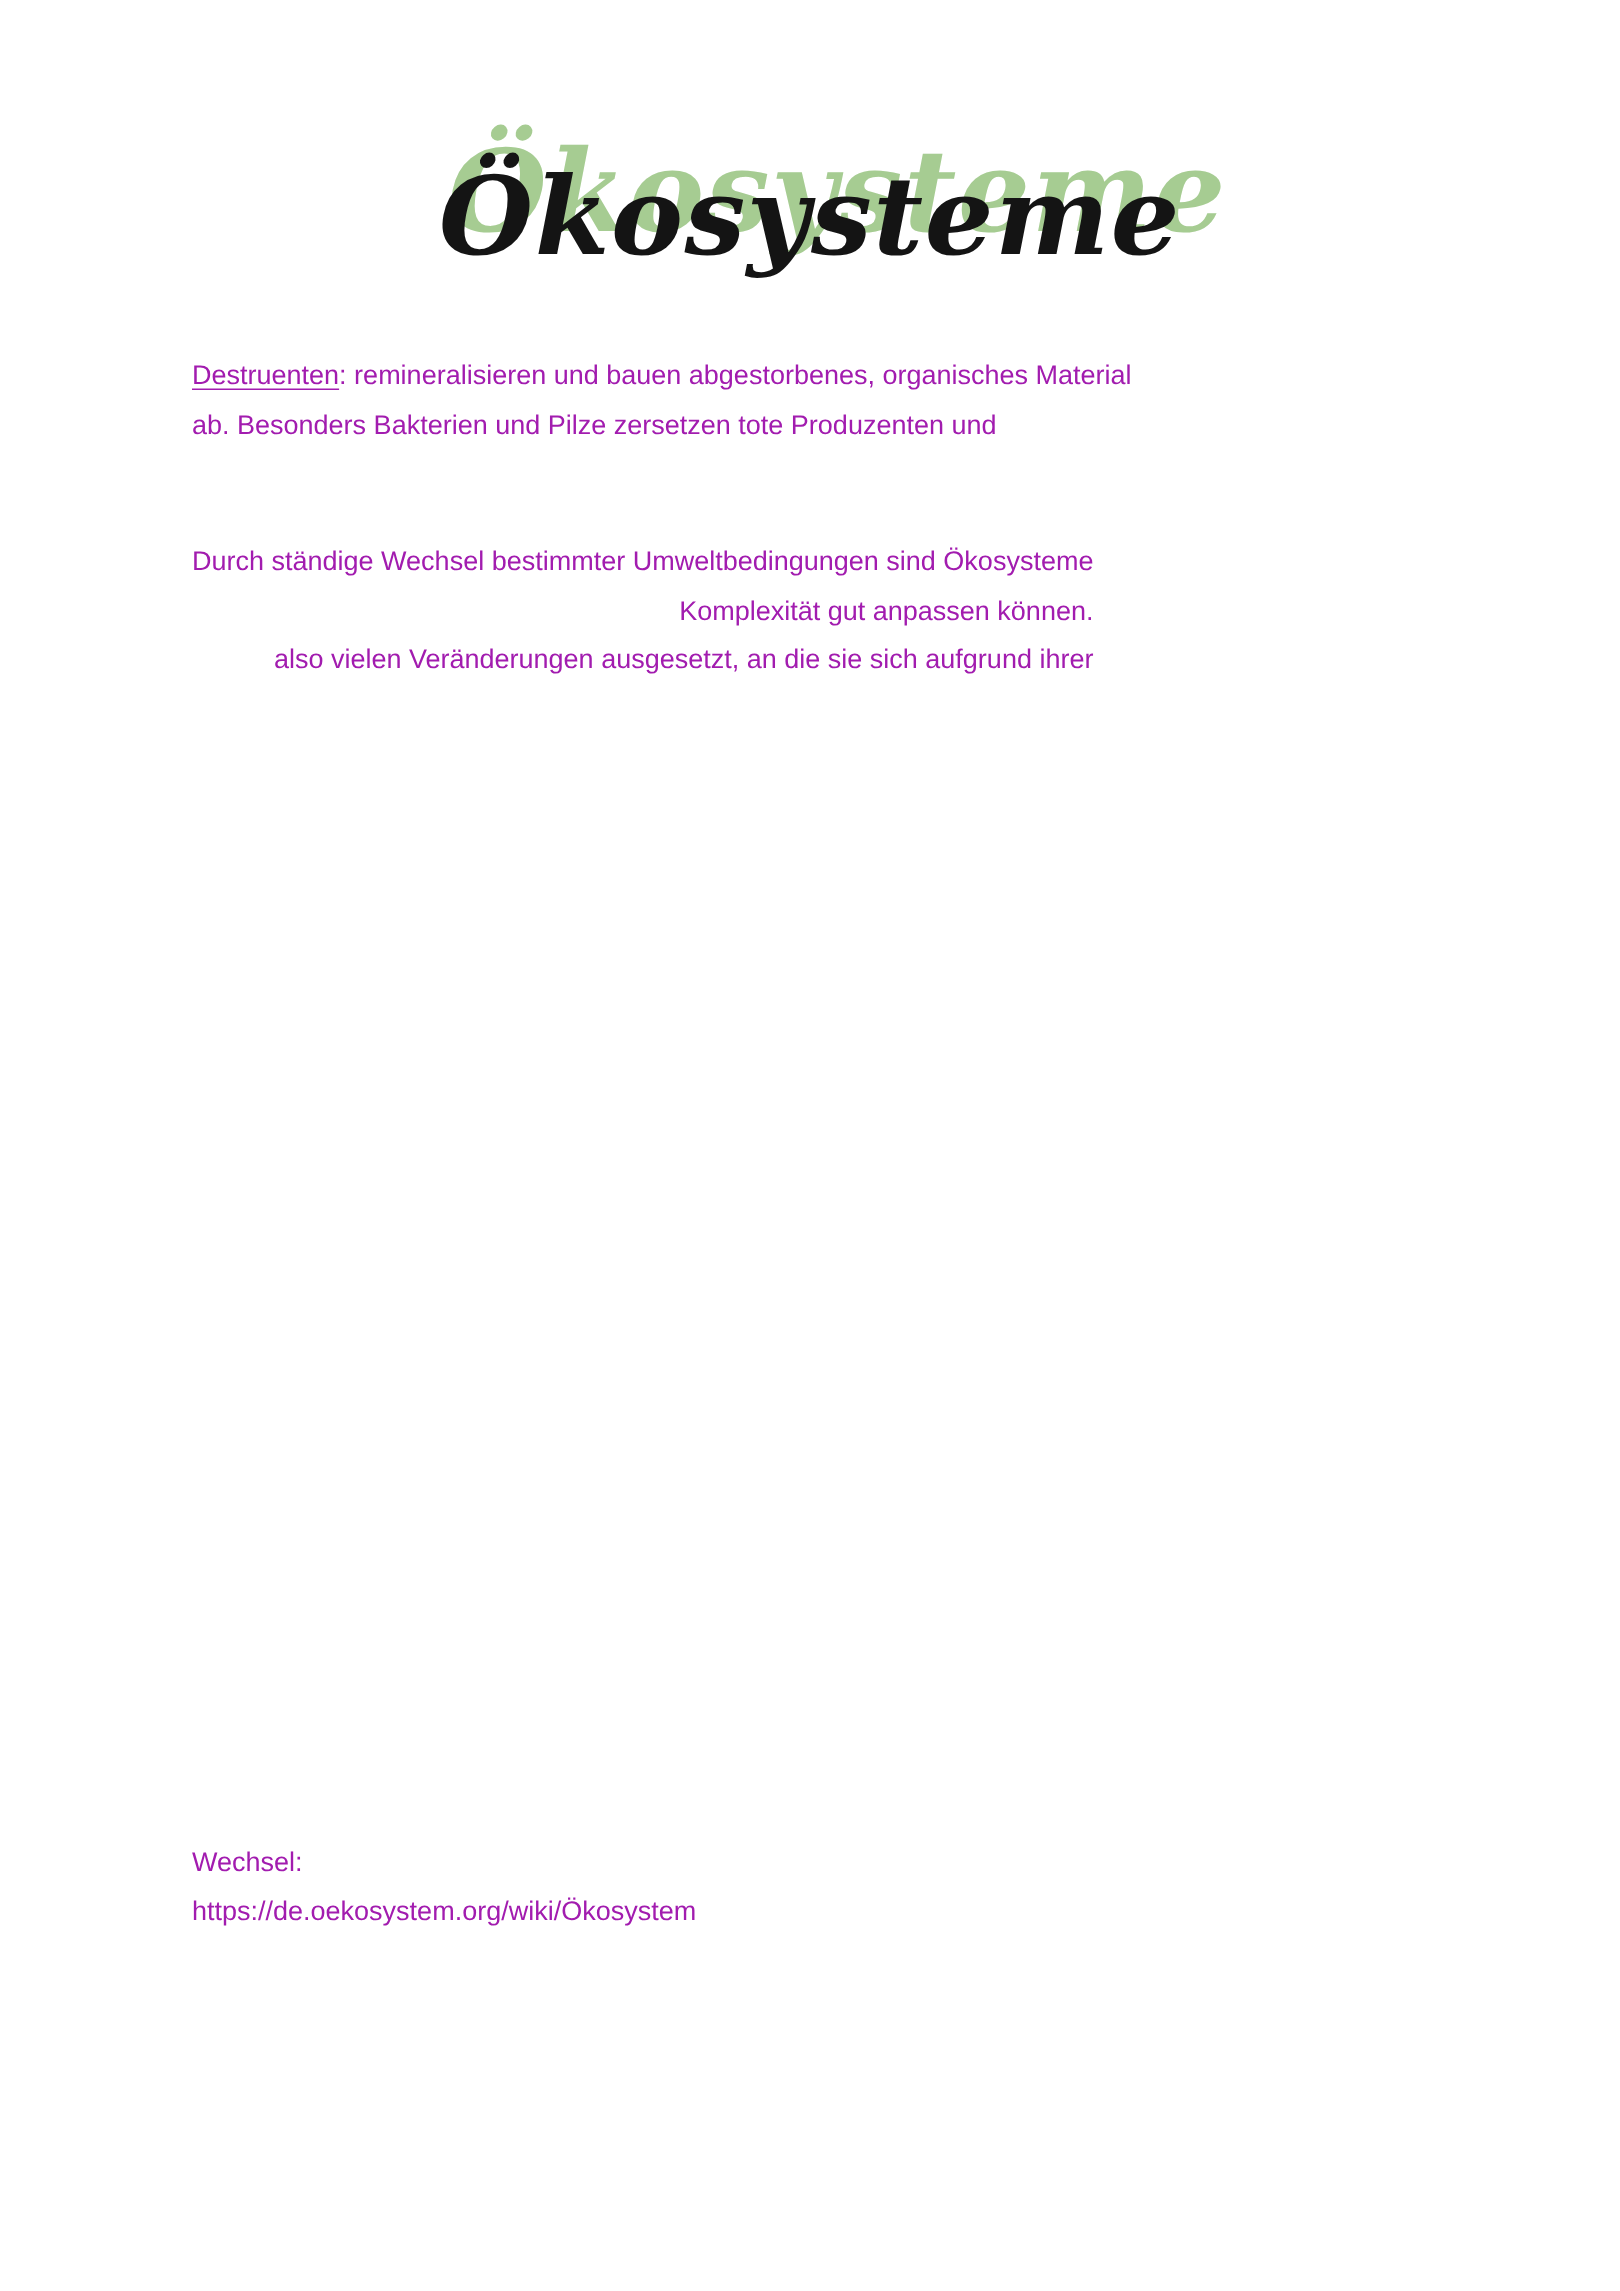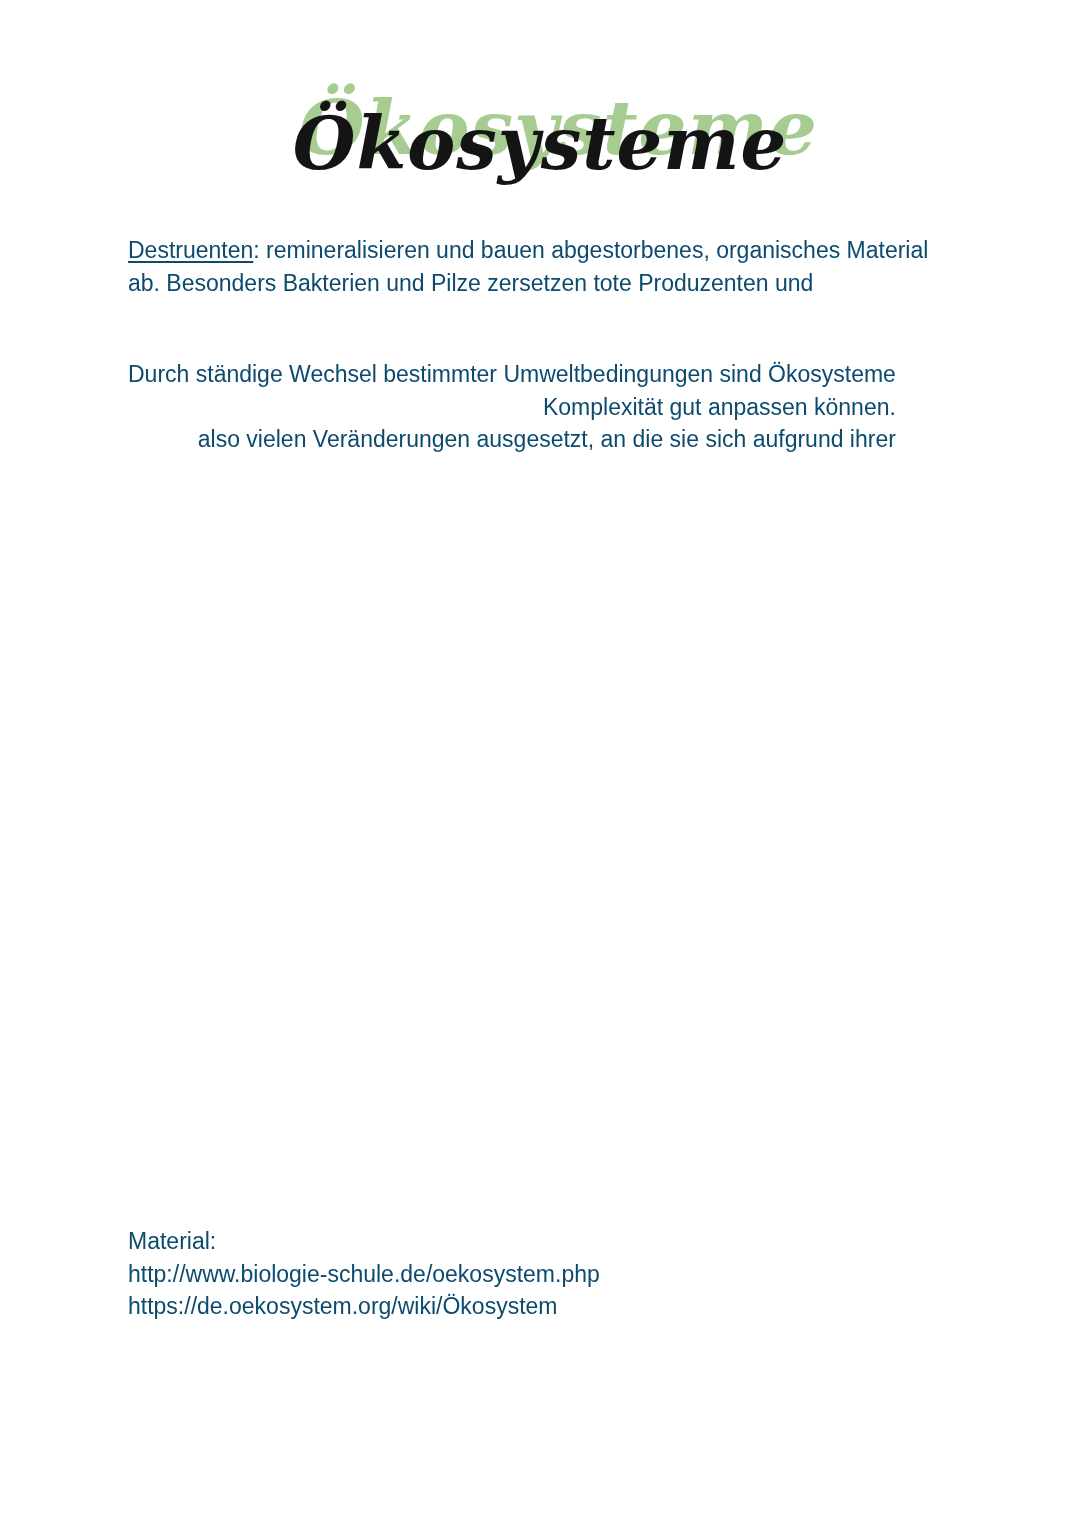--- a/index.html
+++ b/index.html
@@ -47,24 +47,24 @@
   .title .main {
     position: relative;
     color: #141414;
     z-index: 1;
   }
 
   
   .textblock {
     position: absolute;
     left: 128px;
-    font-size: 23px;
+    font-size: 18px;
     line-height: 32.5px;
     white-space: nowrap;
-    color: #0c4a6e;
+    color: #a21caf;
   }
   .p-destruenten { top: 234px; }
   .p-umwelt      { top: 358px; text-align: right; }
   .sources       { top: 1225px; }
 
   .lead-underline {
     text-decoration: underline;
     text-underline-offset: 3px;
   }
 </style>
@@ -87,18 +87,17 @@
     <div>ab. Besonders Bakterien und Pilze zersetzen tote Produzenten und</div>
   </div>
 
   <div class="textblock p-umwelt">
     <div>Durch ständige Wechsel bestimmter Umweltbedingungen sind Ökosysteme</div>
     <div>Komplexität gut anpassen können.</div>
     <div>also vielen Veränderungen ausgesetzt, an die sie sich aufgrund ihrer</div>
   </div>
 
   <div class="textblock sources">
-    <div>Material:</div>
-    <div>http://www.biologie-schule.de/oekosystem.php</div>
+    <div>Wechsel:</div>
     <div>https://de.oekosystem.org/wiki/Ökosystem</div>
   </div>
 
 </div>
 
 </body></html>

